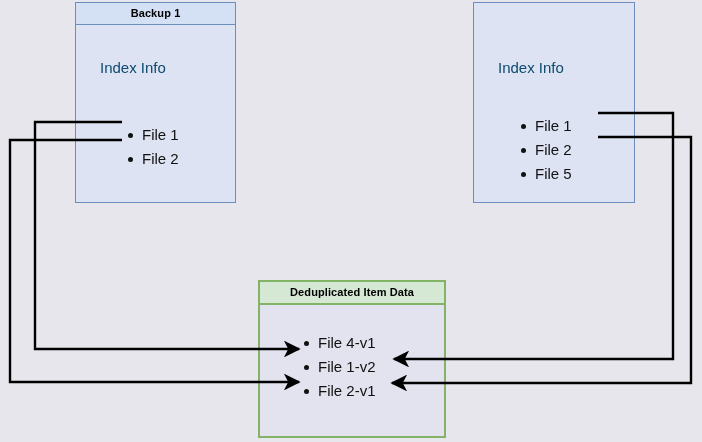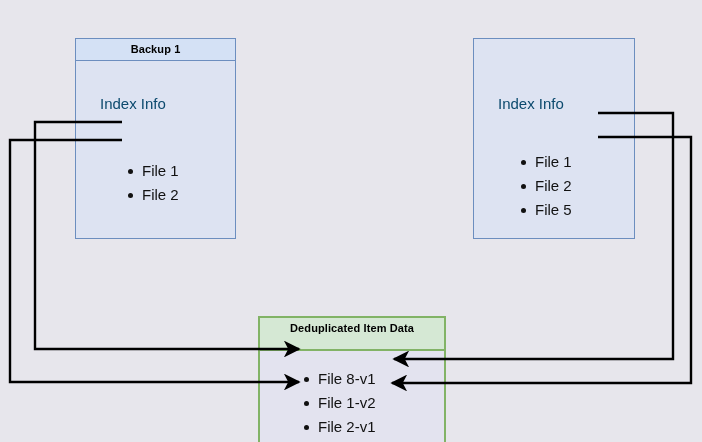--- a/index.html
+++ b/index.html
@@ -25,21 +25,20 @@
     left: 0; top: 0;
     width: 702px;
     height: 442px;
     pointer-events: none;
     z-index: 3;
   }
   .box {
     position: absolute;
     box-sizing: border-box;
     z-index: 2;
-    margin-top: 36px;
   }
   .box-header {
     position: absolute;
     left: 0;
     top: 0;
     width: 100%;
     box-sizing: border-box;
     height: 22px;
     line-height: 21px;
     text-align: center;
@@ -140,23 +139,23 @@
       <div class="index-label" style="left:24px; top:34px;">Index Info</div>
       <ul class="file-list" style="left:43px; top:89px;">
         <li>File 1</li>
         <li>File 2</li>
         <li>File 5</li>
       </ul>
     </div>
   </div>
 
   <div class="box green-box" style="left:258px; top:280px; width:188px; height:158px;">
-    <div class="box-header green-header" style="height:33px; line-height:21px;">Deduplicated Item Data</div>
+    <div class="box-header green-header" style="height:23px; line-height:21px;">Deduplicated Item Data</div>
     <div class="box-body" style="top:23px; height:131px;">
       <ul class="file-list" style="left:40px; top:26px;">
-        <li>File 8-v1</li>
+        <li>File 4-v1</li>
         <li>File 1-v2</li>
         <li>File 2-v1</li>
       </ul>
     </div>
   </div>
 
 </div>
 
 </body></html>

